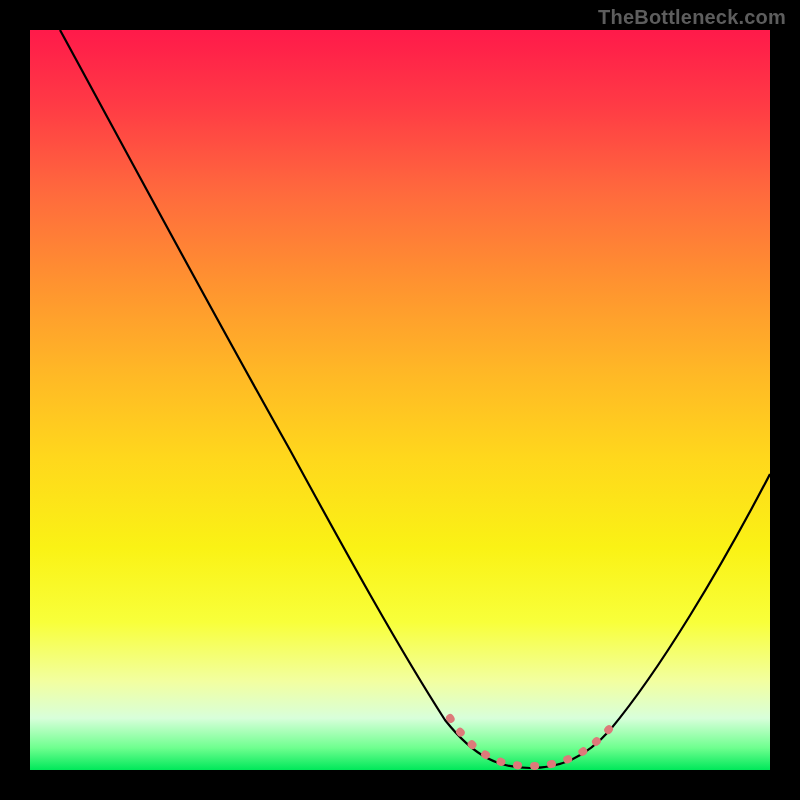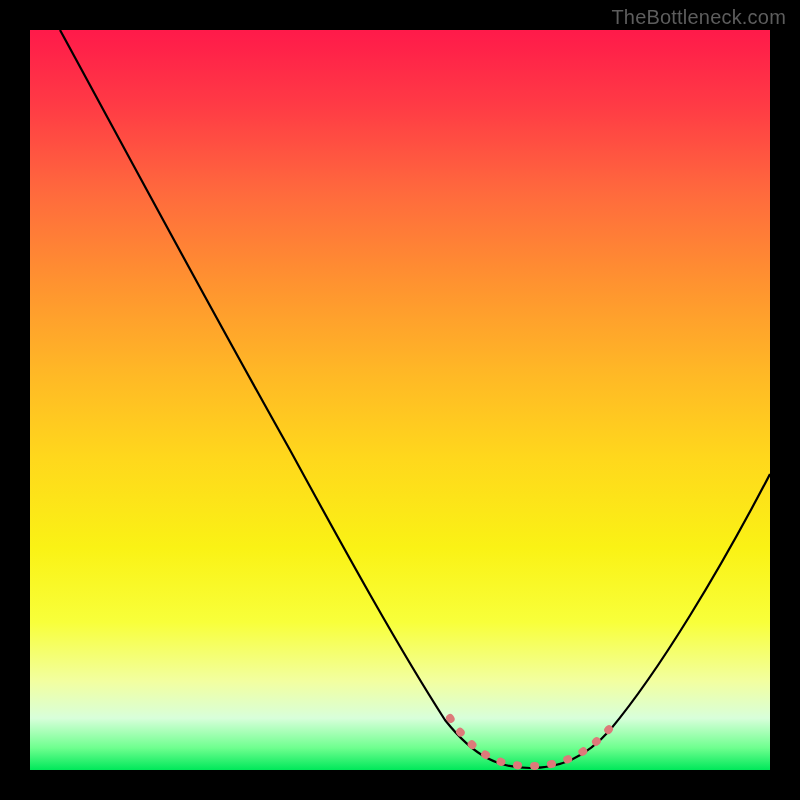--- a/index.html
+++ b/index.html
@@ -15,21 +15,21 @@
     position: relative;
     width: 800px;
     height: 800px;
   }
   .watermark {
     position: absolute;
     top: 6px;
     right: 14px;
     color: #5d5d5d;
     font-size: 20px;
-    font-weight: 400;
+    font-weight: 700;
     z-index: 20;
     letter-spacing: 0.2px;
     margin-left: 12px;
   }
   .plot-area {
     position: absolute;
     left: 30px;
     top: 30px;
     width: 740px;
     height: 740px;

